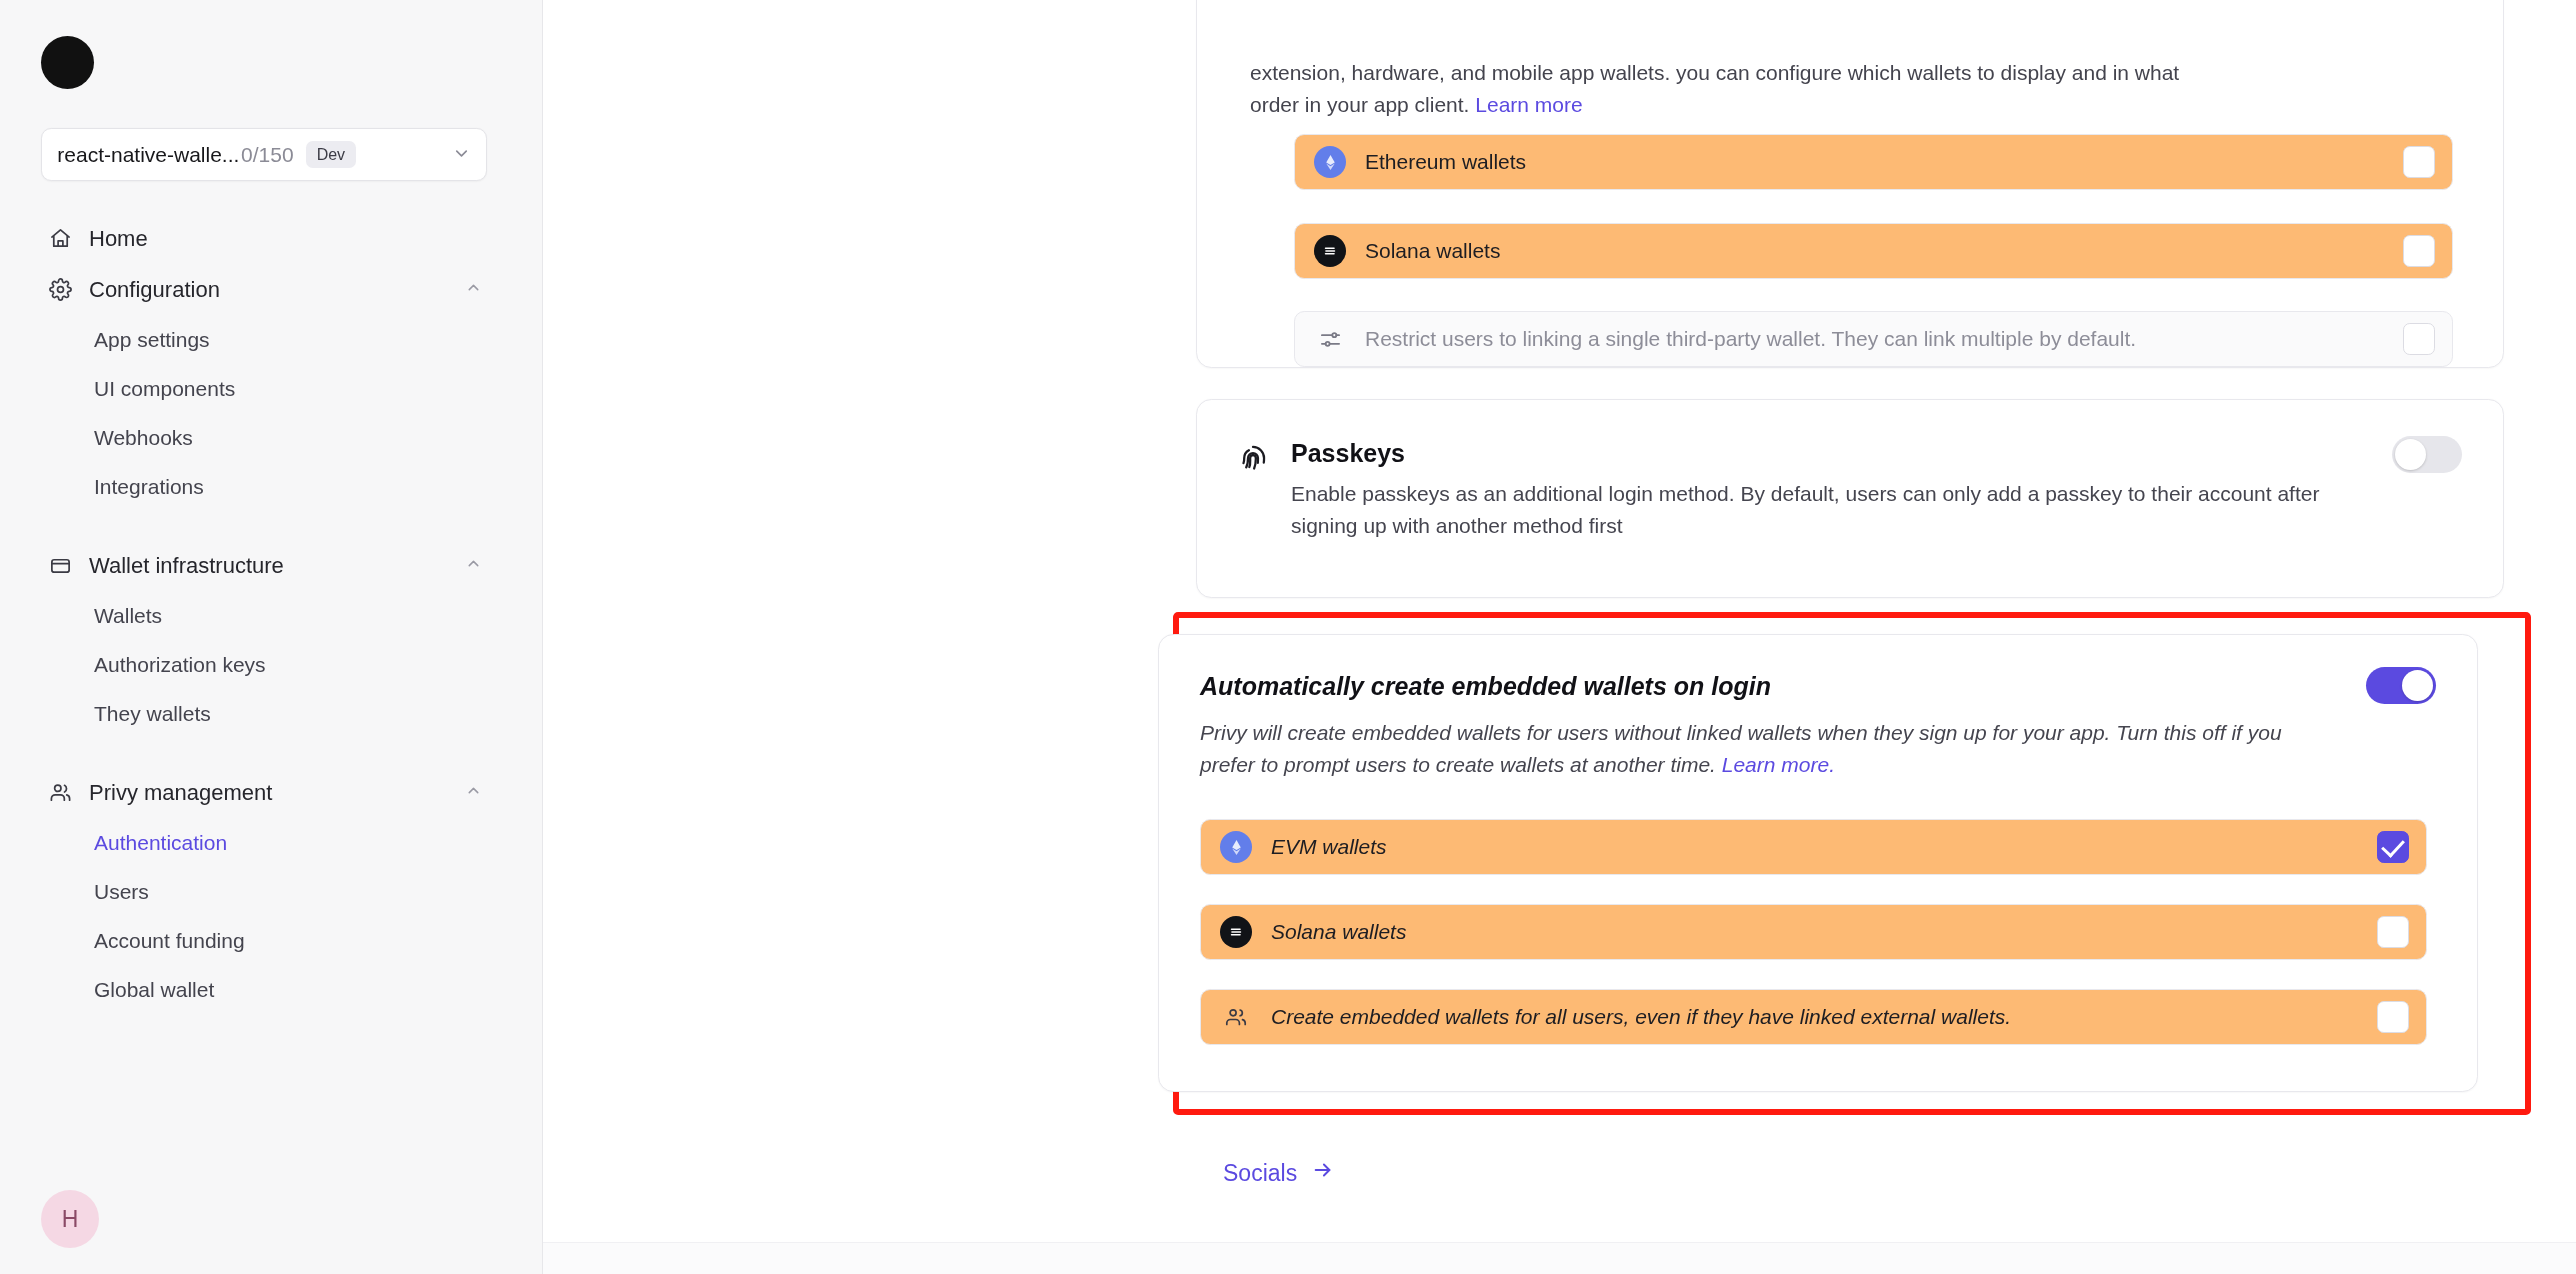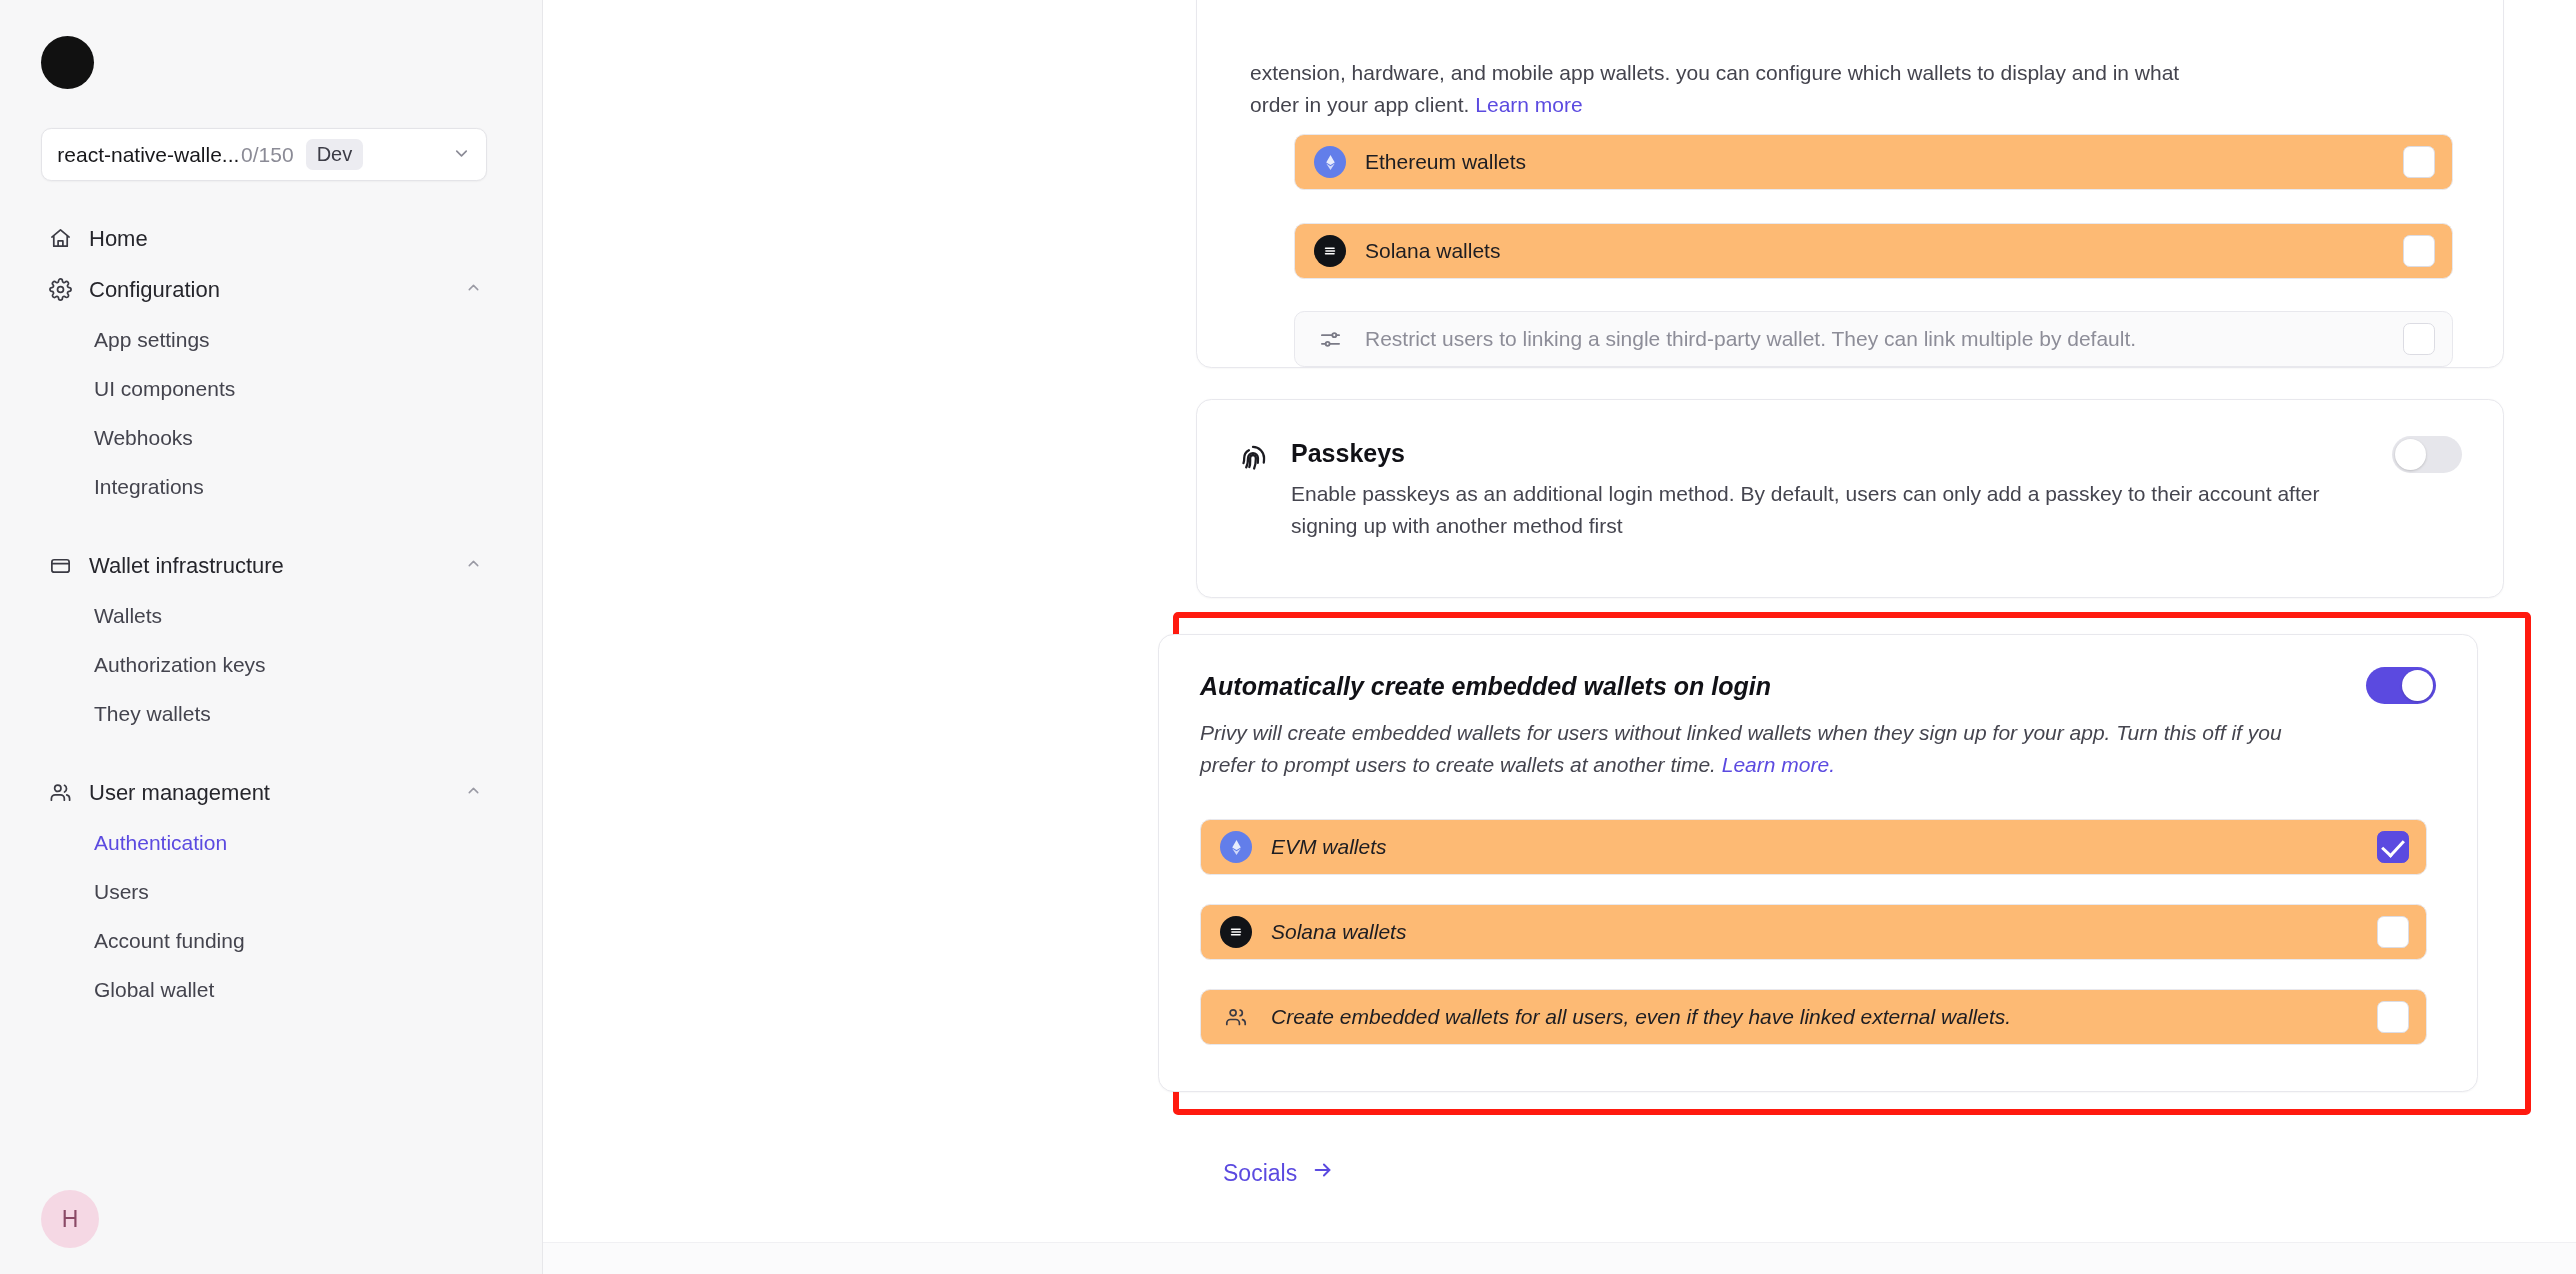--- a/index.html
+++ b/index.html
@@ -52,21 +52,21 @@
   }
   .project-count {
     font-size: 21px;
     color: #8b8b96;
     margin-left: 1.7px;
   }
   .project-badge {
     margin-left: 12px;
     background: #ececf1;
     color: #3c3c46;
-    font-size: 20px;
+    font-size: 16px;
     padding: 4.3px 11px;
     border-radius: 6.8px;
     font-weight: 500;
   }
   .chev-down {
     margin-left: auto;
     color: #8b8b96;
     font-size: 17px;
     line-height: 1;
   }
@@ -367,21 +367,21 @@
 
       <div class="nav-row">
         <span class="nav-icon">
           <svg width="23" height="23" viewBox="0 0 24 24" fill="none" stroke="currentColor" stroke-width="1.8" stroke-linecap="round" stroke-linejoin="round">
               <path d="M16 20v-1.6a4 4 0 0 0-4-4H6.5a4 4 0 0 0-4 4V20"></path>
               <circle cx="9.2" cy="7.6" r="3.3"></circle>
               <path d="M21.5 20v-1.6a4 4 0 0 0-3-3.87"></path>
               <path d="M16.2 4.5a4 4 0 0 1 0 7"></path>
             </svg>
         </span>
-        <span class="label">User management</span>
+        <span class="label">Privy management</span>
         <span class="chev">
           <svg width="17" height="17" viewBox="0 0 24 24" fill="none" stroke="currentColor" stroke-width="2.1" stroke-linecap="round" stroke-linejoin="round">
               <polyline points="18 15 12 9 6 15"></polyline>
             </svg>
         </span>
       </div>
 
       <div class="nav-sub active">
         <span>Authentication</span>
       </div>

